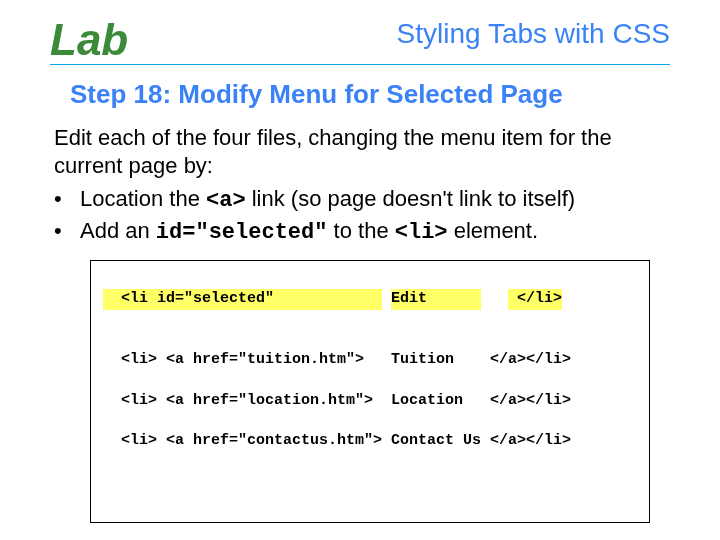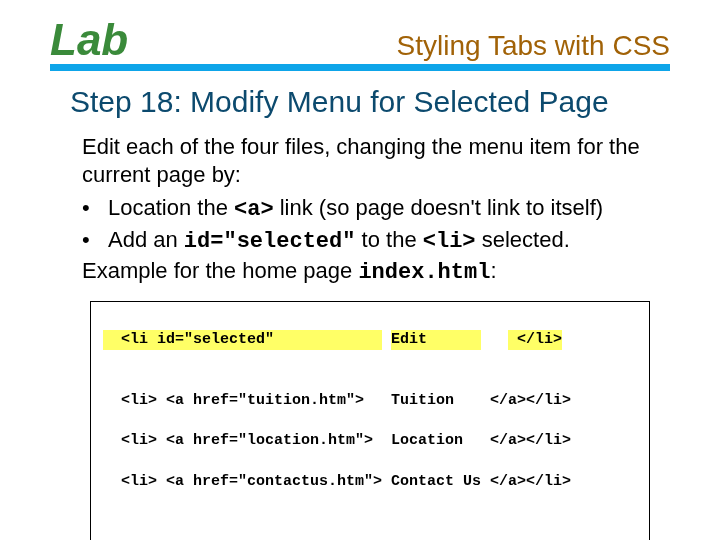--- a/index.html
+++ b/index.html
@@ -10,47 +10,47 @@
     font-family: Arial, Helvetica, sans-serif;
     background: #fff;
     color: #000;
     box-sizing: border-box;
   }
   .slide {
     padding: 18px 50px 20px 50px;
   }
   .header-row {
     display: flex;
-    align-items: flex-end;
+    align-items: flex-start;
     justify-content: space-between;
-    border-bottom: 7px solid #0ea5e9;
+    border-bottom: 1px solid #0ea5e9;
     padding-bottom: 2px;
   }
   .lab {
     font-size: 44px;
     font-weight: bold;
     font-style: italic;
     color: #3a8a3a;
     line-height: 1;
   }
   .title {
     font-size: 28px;
     font-weight: normal;
-    color: #a16207;
+    color: #3b82f6;
   }
   .step-heading {
-    font-size: 30px;
-    font-weight: normal;
-    color: #0c4a6e;
+    font-size: 26px;
+    font-weight: bold;
+    color: #3b82f6;
     margin: 14px 0 14px 20px;
   }
   .body-text {
     font-size: 22px;
     line-height: 1.25;
-    margin-left: 32px;
+    margin-left: 4px;
     margin-right: 10px;
   }
   .body-text p {
     margin: 0 0 6px 0;
   }
   .bullets {
     margin: 0;
   }
   .bullet-row {
     display: flex;
@@ -103,28 +103,25 @@
     <div class="bullets">
       <div class="bullet-row">
         <span class="bullet-dot">•</span>
         <span>
           <span>Location the </span><span class="mono">&lt;a&gt;</span><span> link (so page doesn't link to itself)</span>
         </span>
       </div>
       <div class="bullet-row">
         <span class="bullet-dot">•</span>
         <span>
-          <span>Add an </span><span class="mono">id="selected"</span><span> to the </span><span class="mono">&lt;li&gt;</span><span>  selected.</span>
+          <span>Add an </span><span class="mono">id="selected"</span><span> to the </span><span class="mono">&lt;li&gt;</span><span>  element.</span>
         </span>
       </div>
     </div>
 
-    <p class="example-line">
-      <span>Example for the home page </span><span class="mono">index.html</span><span>:</span>
-    </p>
   </div>
 
   <div class="code-box">
 <span class="code-line"><span class="hl"><span>  &lt;li id="selected"            </span></span> <span class="hl"><span>Edit      </span></span>   <span class="hl"><span> &lt;/li&gt;</span></span></span>
 <span class="code-line"></span>
 <span class="code-line">  &lt;li&gt; &lt;a href="tuition.htm"&gt;   Tuition    &lt;/a&gt;&lt;/li&gt;</span>
 <span class="code-line">  &lt;li&gt; &lt;a href="location.htm"&gt;  Location   &lt;/a&gt;&lt;/li&gt;</span>
 <span class="code-line">  &lt;li&gt; &lt;a href="contactus.htm"&gt; Contact Us &lt;/a&gt;&lt;/li&gt;</span>
 
   </div>

